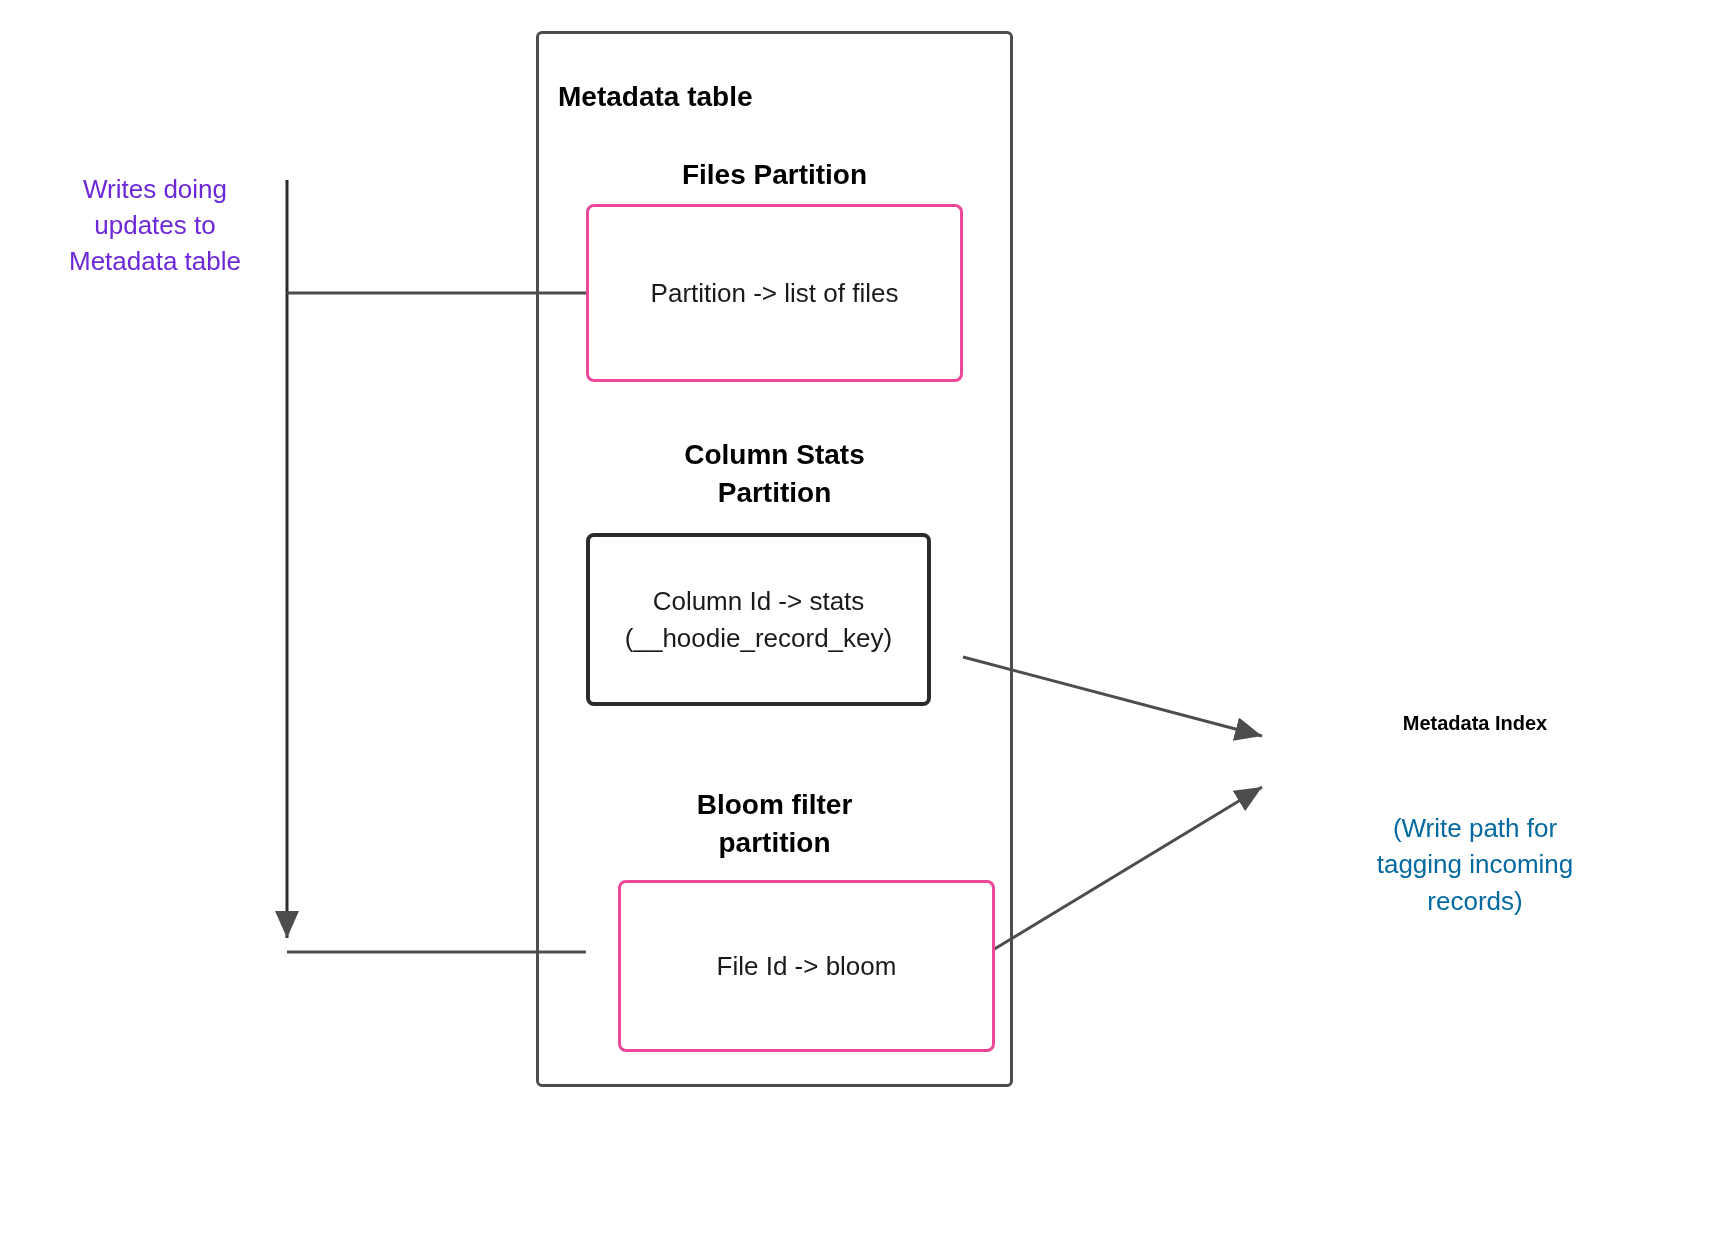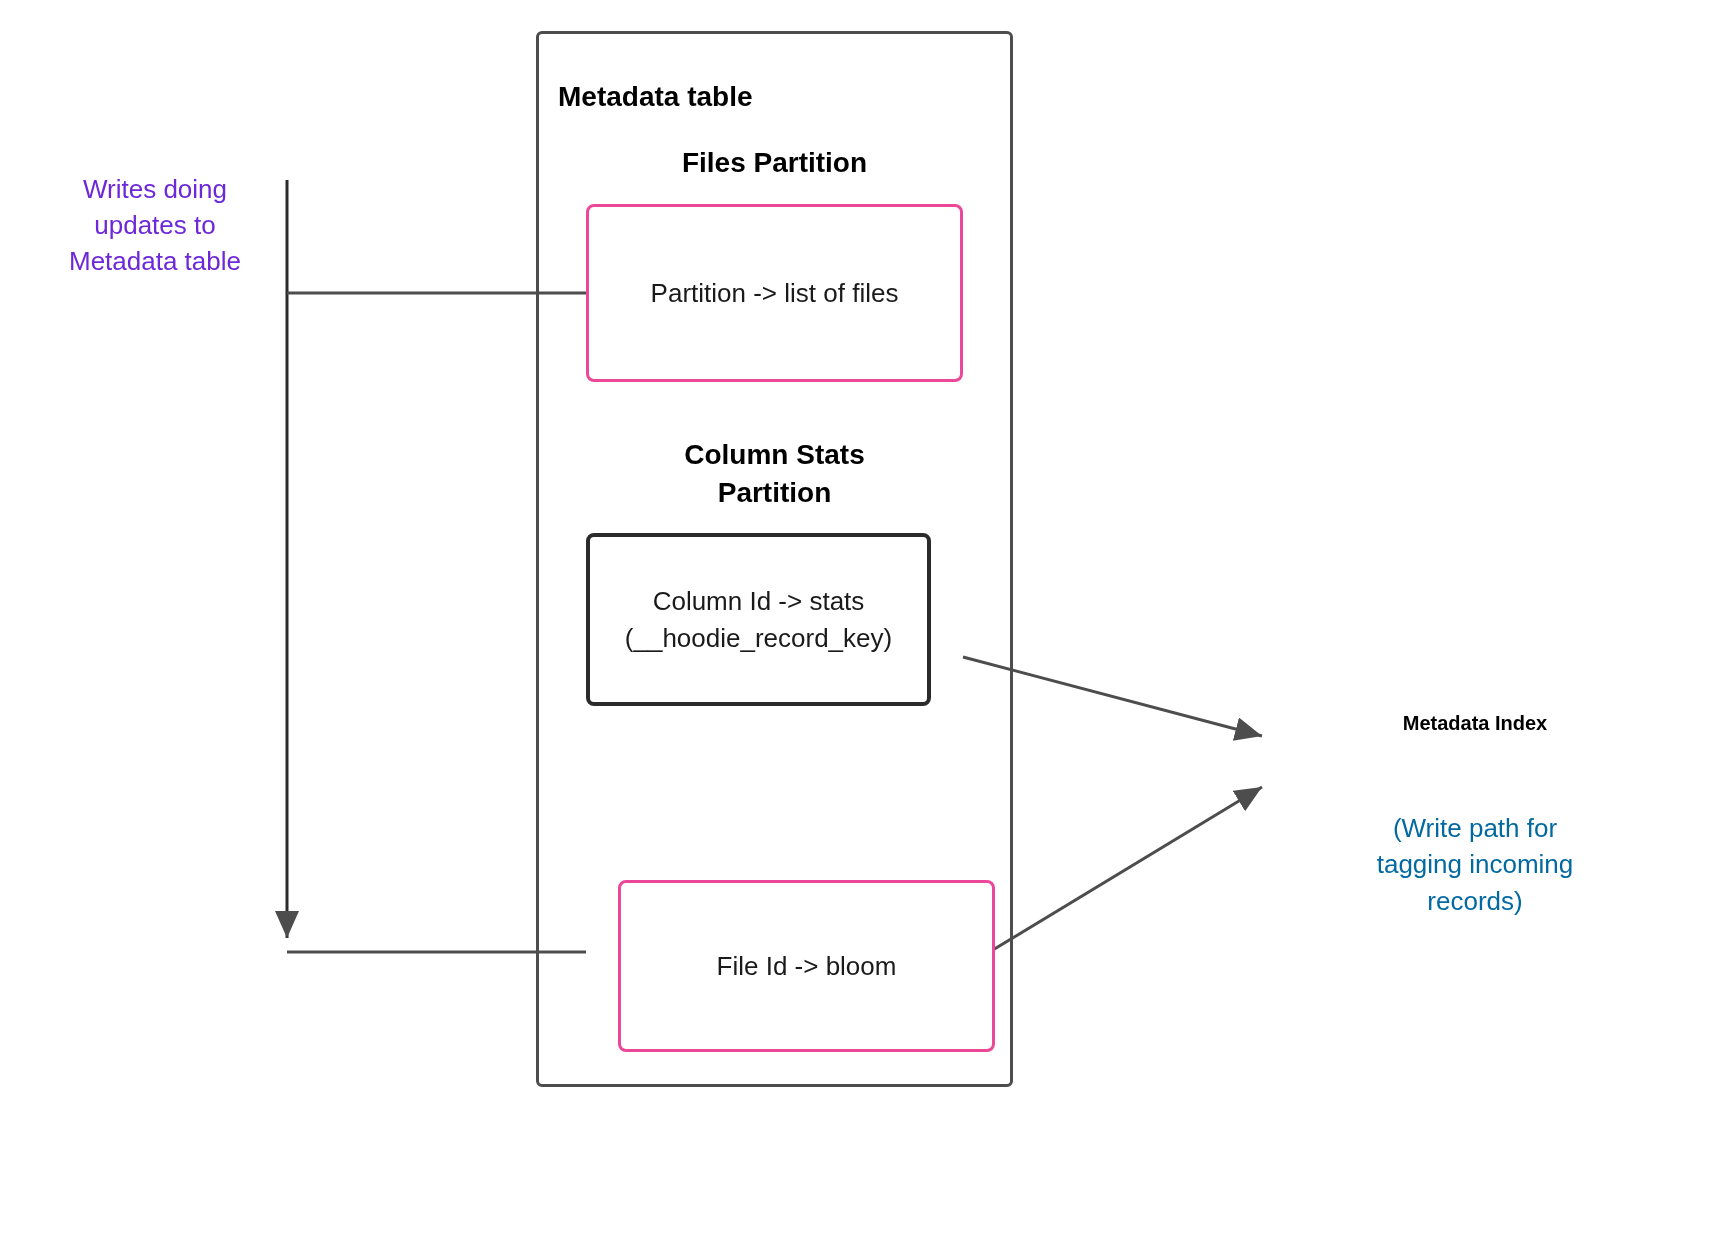--- a/index.html
+++ b/index.html
@@ -87,21 +87,21 @@
     font-size: 26px;
     color: #1a1a1a;
     line-height: 1.42;
     white-space: pre-line;
     text-align: center;
   }
   .files-box   { left: 586px; top: 204px; width: 377px; height: 178px; }
   .stats-box   { left: 586px; top: 533px; width: 345px; height: 173px; }
   .bloom-box   { left: 586px; top: 880px; width: 377px; height: 172px; margin-left: 32px; }
 
-  .files-title { left: 586px; top: 144px; width: 377px; }
+  .files-title { left: 586px; top: 156px; width: 377px; }
   .stats-title { left: 586px; top: 436px; width: 377px; }
   .bloom-title { left: 586px; top: 786px; width: 377px; }
 
   .index-title {
     position: absolute;
     left: 1280px;
     top: 712px;
     width: 390px;
     text-align: center;
     font-size: 20px;
@@ -161,20 +161,22 @@
   </div>
 
   <div class="section-title stats-title">Column Stats
 Partition</div>
 
   <div class="inner-box strong stats-box">
     <span class="inner-text">Column Id  -&gt; stats
 (__hoodie_record_key)</span>
   </div>
 
+  <div class="section-title bloom-title">Bloom filter
+partition</div>
 
   <div class="inner-box bloom-box">
     <span class="inner-text">File Id -&gt; bloom</span>
   </div>
 
   <div class="index-title">Metadata Index</div>
 
   <div class="index-caption">(Write path for
 tagging incoming
 records)</div>

